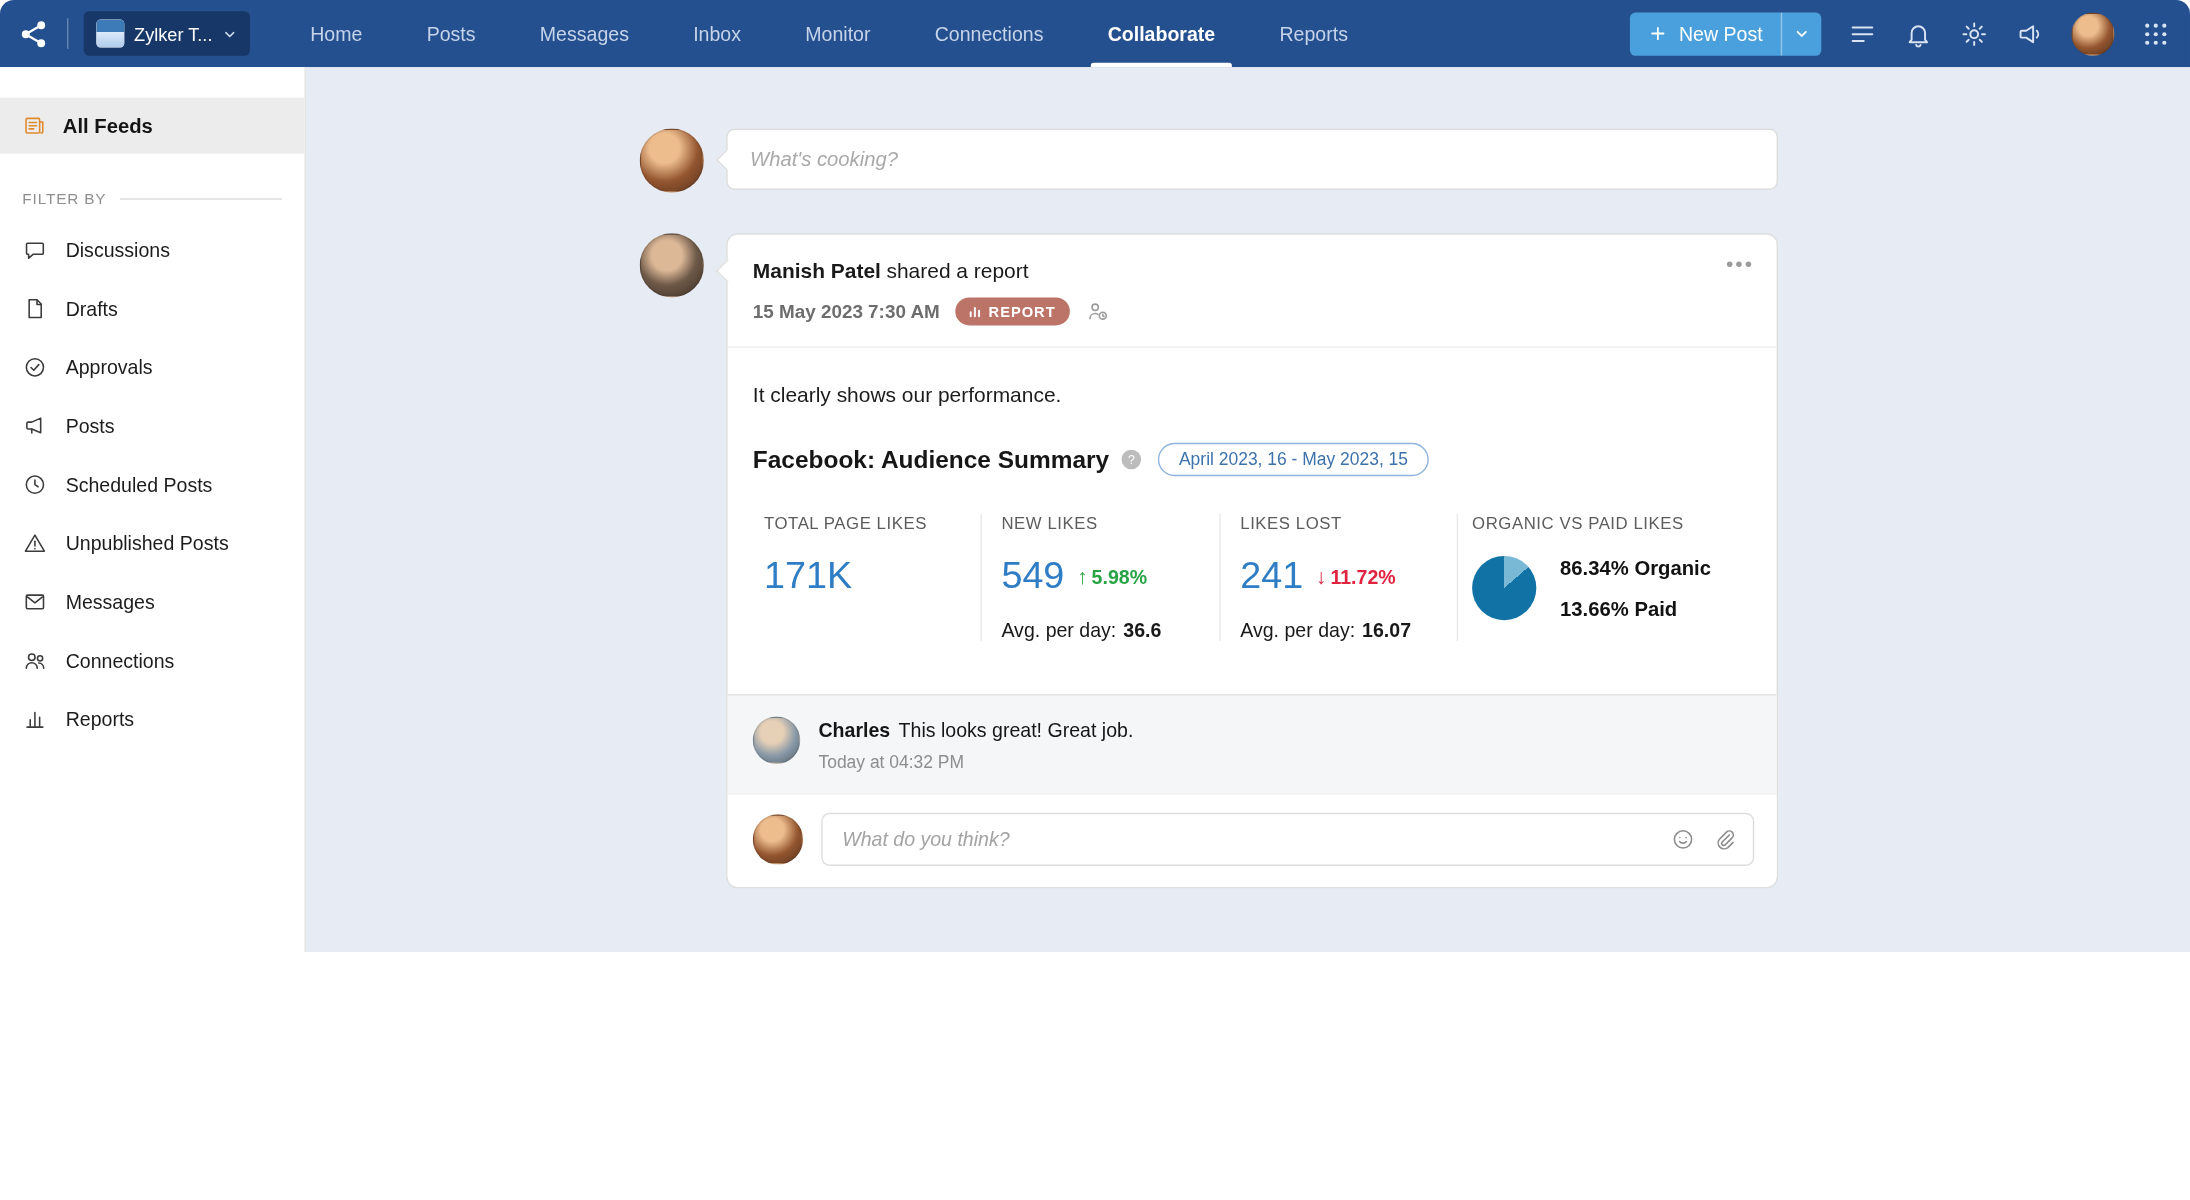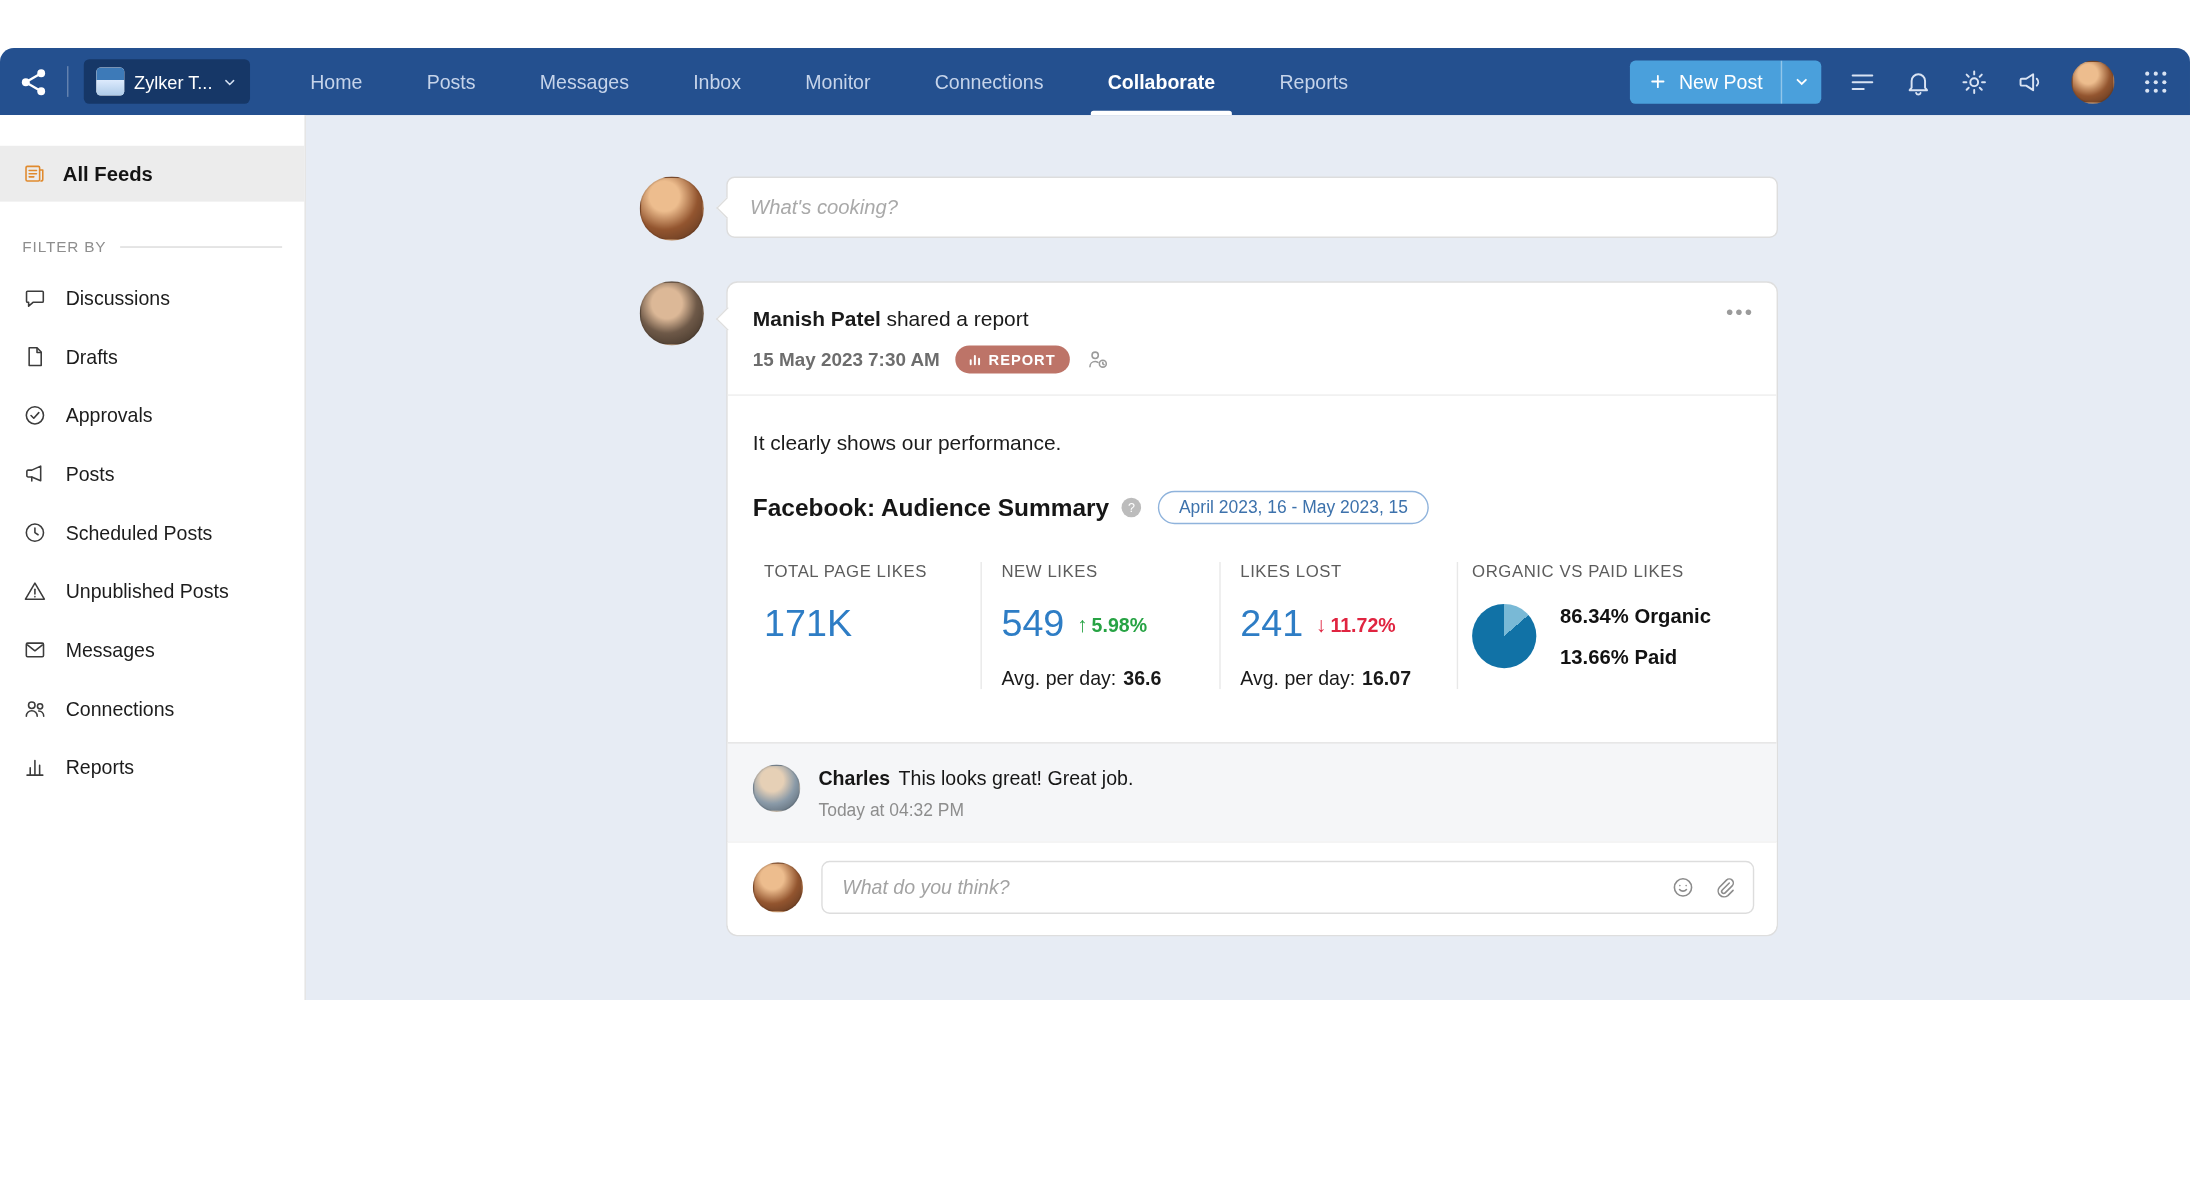--- a/index.html
+++ b/index.html
@@ -1,17 +1,17 @@
 <!DOCTYPE html>
 <html><head>
 <meta charset="utf-8">
 <style>
   * { box-sizing: border-box; }
   body { margin:0; background:#fff; font-family:"Liberation Sans", sans-serif; }
-  .stage { width:2190px; height:952px; overflow:hidden;margin-top:48px; }
+  .stage { width:2190px; height:952px; overflow:hidden; }
   .viewport { width:1568px; height:859px; transform:scale(1.39668); transform-origin:0 0;
               background:#e7ecf4; border-radius:10px; overflow:hidden; display:flex; flex-direction:column; }
 
   
   .topnav { height:48px; background:#24508f; display:flex; align-items:center; padding:0 14px 0 12px; flex-shrink:0; }
   .icon { display:inline-flex; }
   .icon svg { width:100%; height:100%; }
   .app-logo { width:25px; height:25px; color:#fff; cursor:pointer; }
   .nav-sep { width:1px; height:22px; background:rgba(255,255,255,.3); margin:0 11px; }
   .brand { display:flex; align-items:center; gap:7px; background:rgba(8,30,64,.5); border:0; border-radius:4px;

